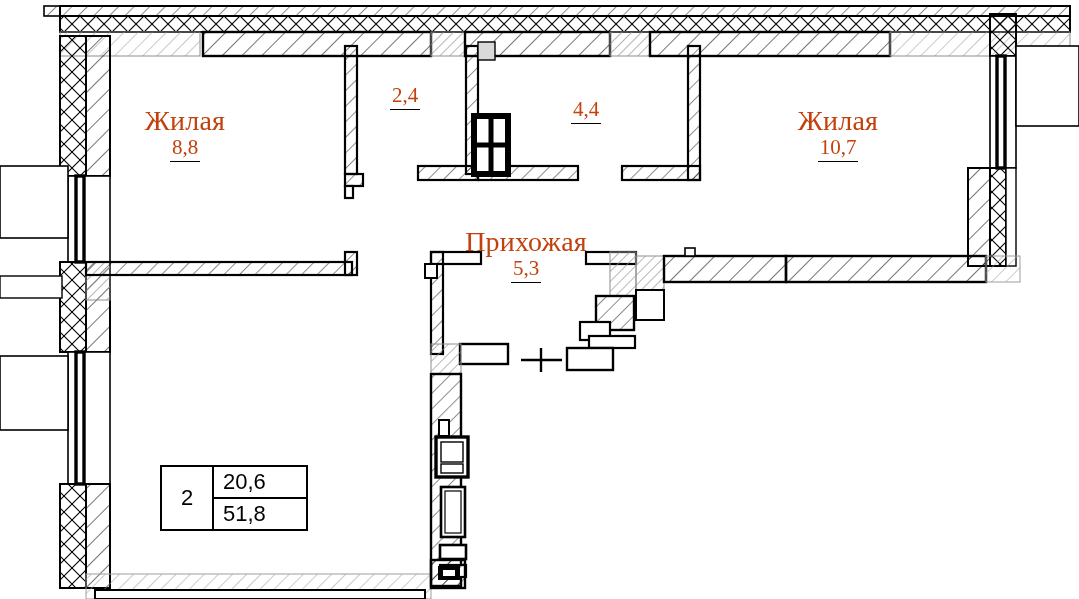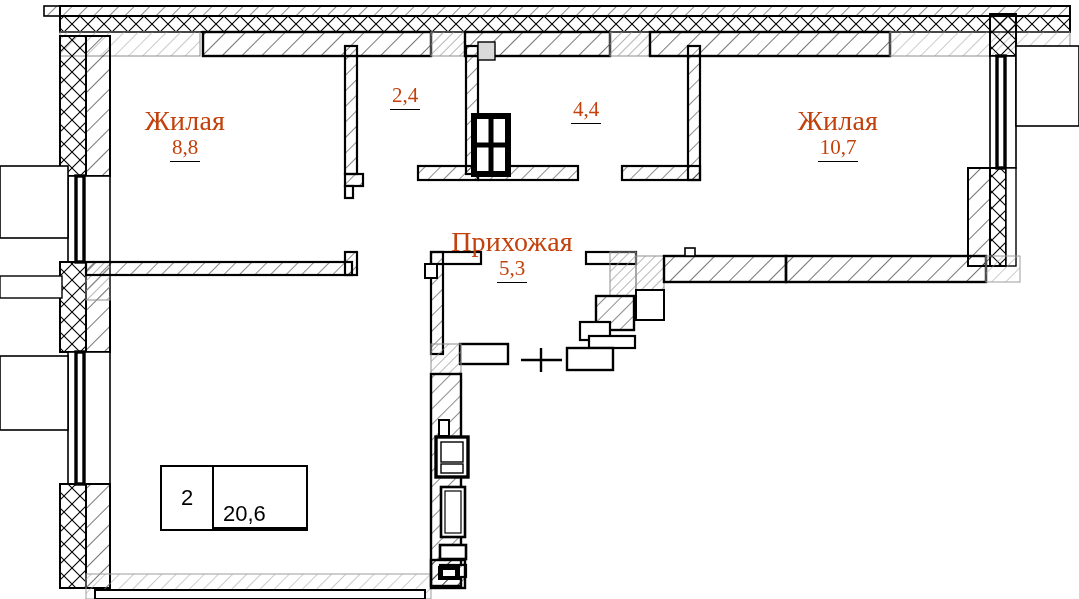--- a/index.html
+++ b/index.html
@@ -63,22 +63,21 @@
     display: flex;
     align-items: center;
     justify-content: center;
     font-size: 22px;
     border-right: 2px solid #000;
     box-sizing: border-box;
   }
   #summary-areas {
     flex: 1;
     display: flex;
-    flex-direction: row;
-    align-items: flex-end;
+    flex-direction: column;
   }
   .summary-area-cell {
     flex: 1;
     display: flex;
     align-items: center;
     padding-left: 9px;
     font-size: 22px;
     box-sizing: border-box;
   }
   .summary-area-cell.top {
@@ -285,26 +284,27 @@
 
   <div class="room-label area-only" style="left:536px; top:97px; width:100px;">
     <div class="room-area">4,4</div>
   </div>
 
   <div class="room-label" style="left:758px; top:108px; width:160px;">
     <div class="room-name">Жилая</div>
     <div class="room-area">10,7</div>
   </div>
 
-  <div class="room-label" style="left:432px; top:229px; width:160px;">
+  <div class="room-label" style="left:446px; top:229px; width:160px;">
     <div class="room-name">Прихожая</div>
     <div class="room-area">5,3</div>
   </div>
 
 
   <div id="summary-box">
     <div id="summary-rooms">2</div>
     <div id="summary-areas">
       <div class="summary-area-cell top">20,6</div>
+      <div class="summary-area-cell">51,8</div>
     </div>
   </div>
 
 </div>
 
 </body></html>

